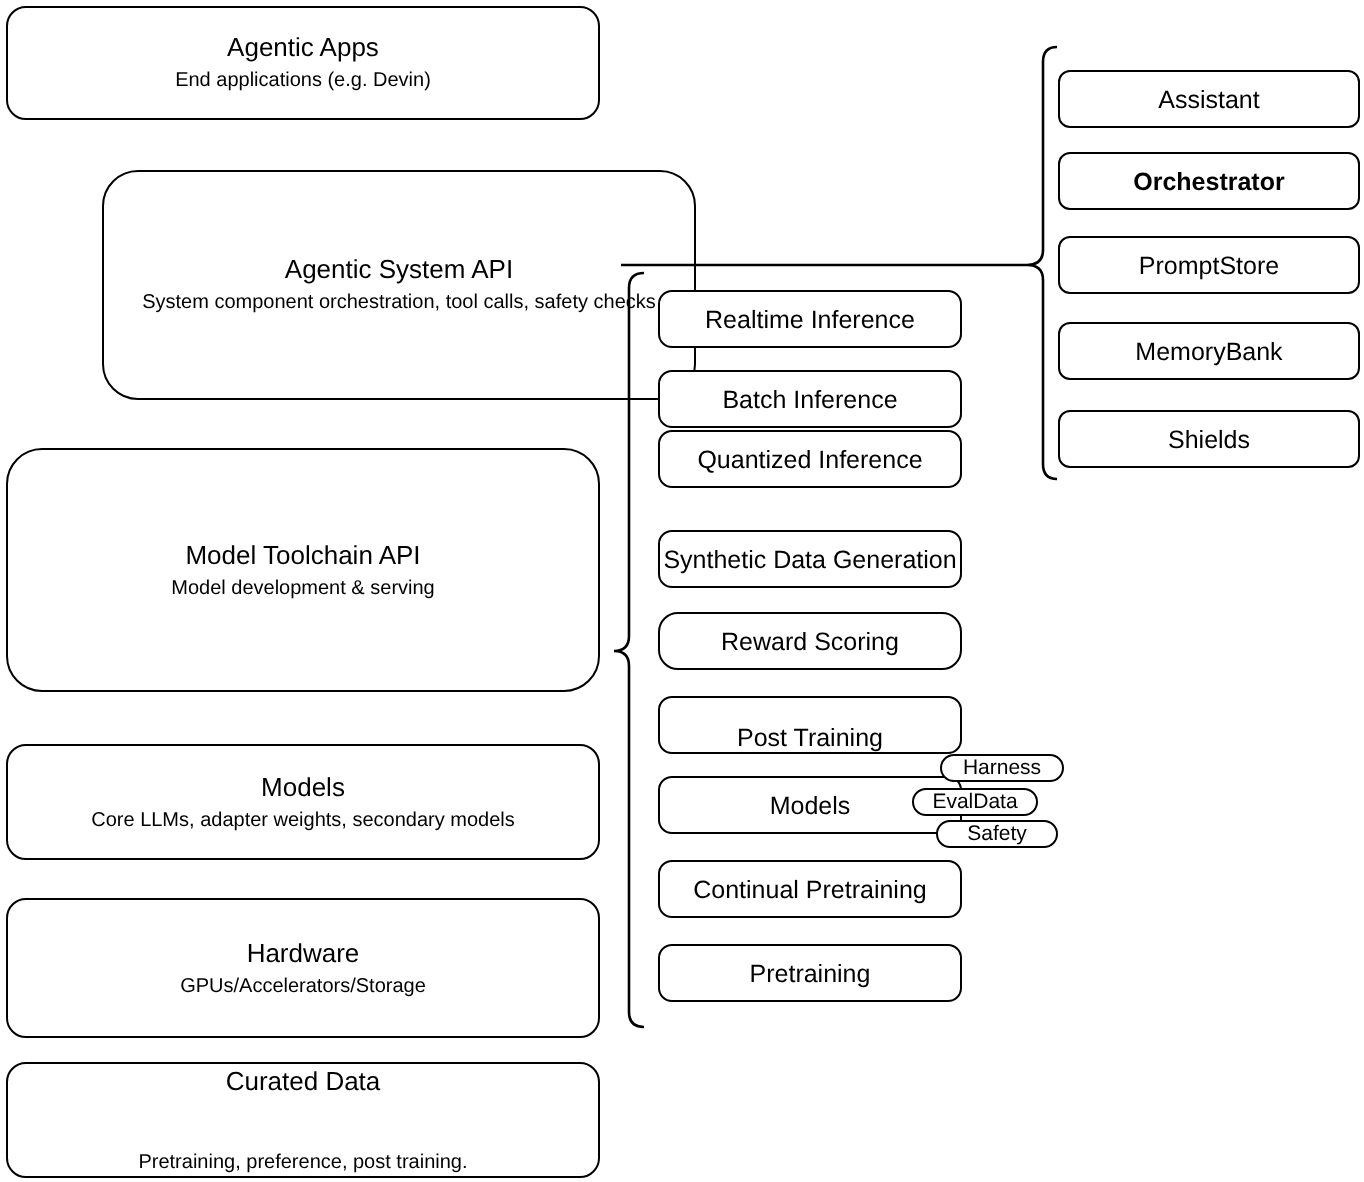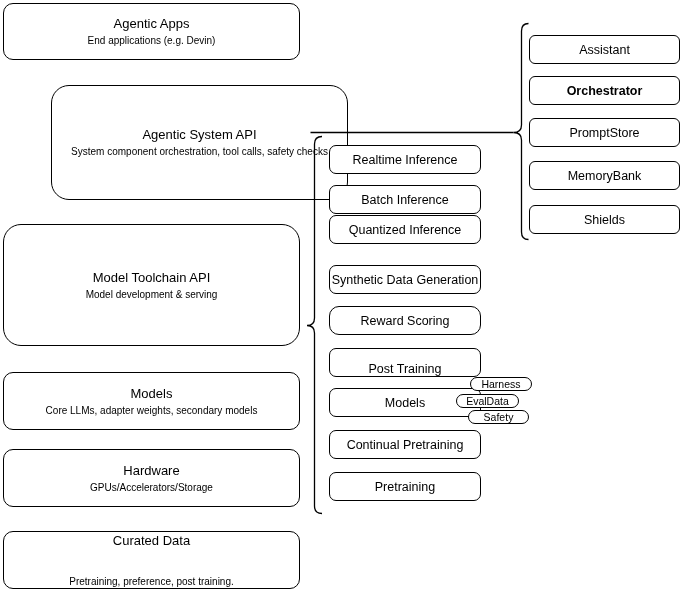--- a/index.html
+++ b/index.html
@@ -75,21 +75,21 @@
     <div class="subtitle">System component orchestration, tool calls, safety checks</div>
   </div>
   <div class="box left-box r18" style="top:224px;height:122px;">
     <div class="title">Model Toolchain API</div>
     <div class="subtitle">Model development &amp; serving</div>
   </div>
   <div class="box left-box r10" style="top:372px;height:58px;">
     <div class="title">Models</div>
     <div class="subtitle">Core LLMs, adapter weights, secondary models</div>
   </div>
-  <div class="box left-box r10" style="top:449px;height:58px;">
+  <div class="box left-box r10" style="top:449px;height:70px;">
     <div class="title">Hardware</div>
     <div class="subtitle">GPUs/Accelerators/Storage</div>
   </div>
   <div class="box left-box r10" style="top:531px;height:58px;gap:24px;">
     <div class="title">Curated Data</div>
     <div class="subtitle">Pretraining, preference, post training.</div>
   </div>
 
   <div class="box mid-box" style="top:145px;">
     <span>Realtime Inference</span>

